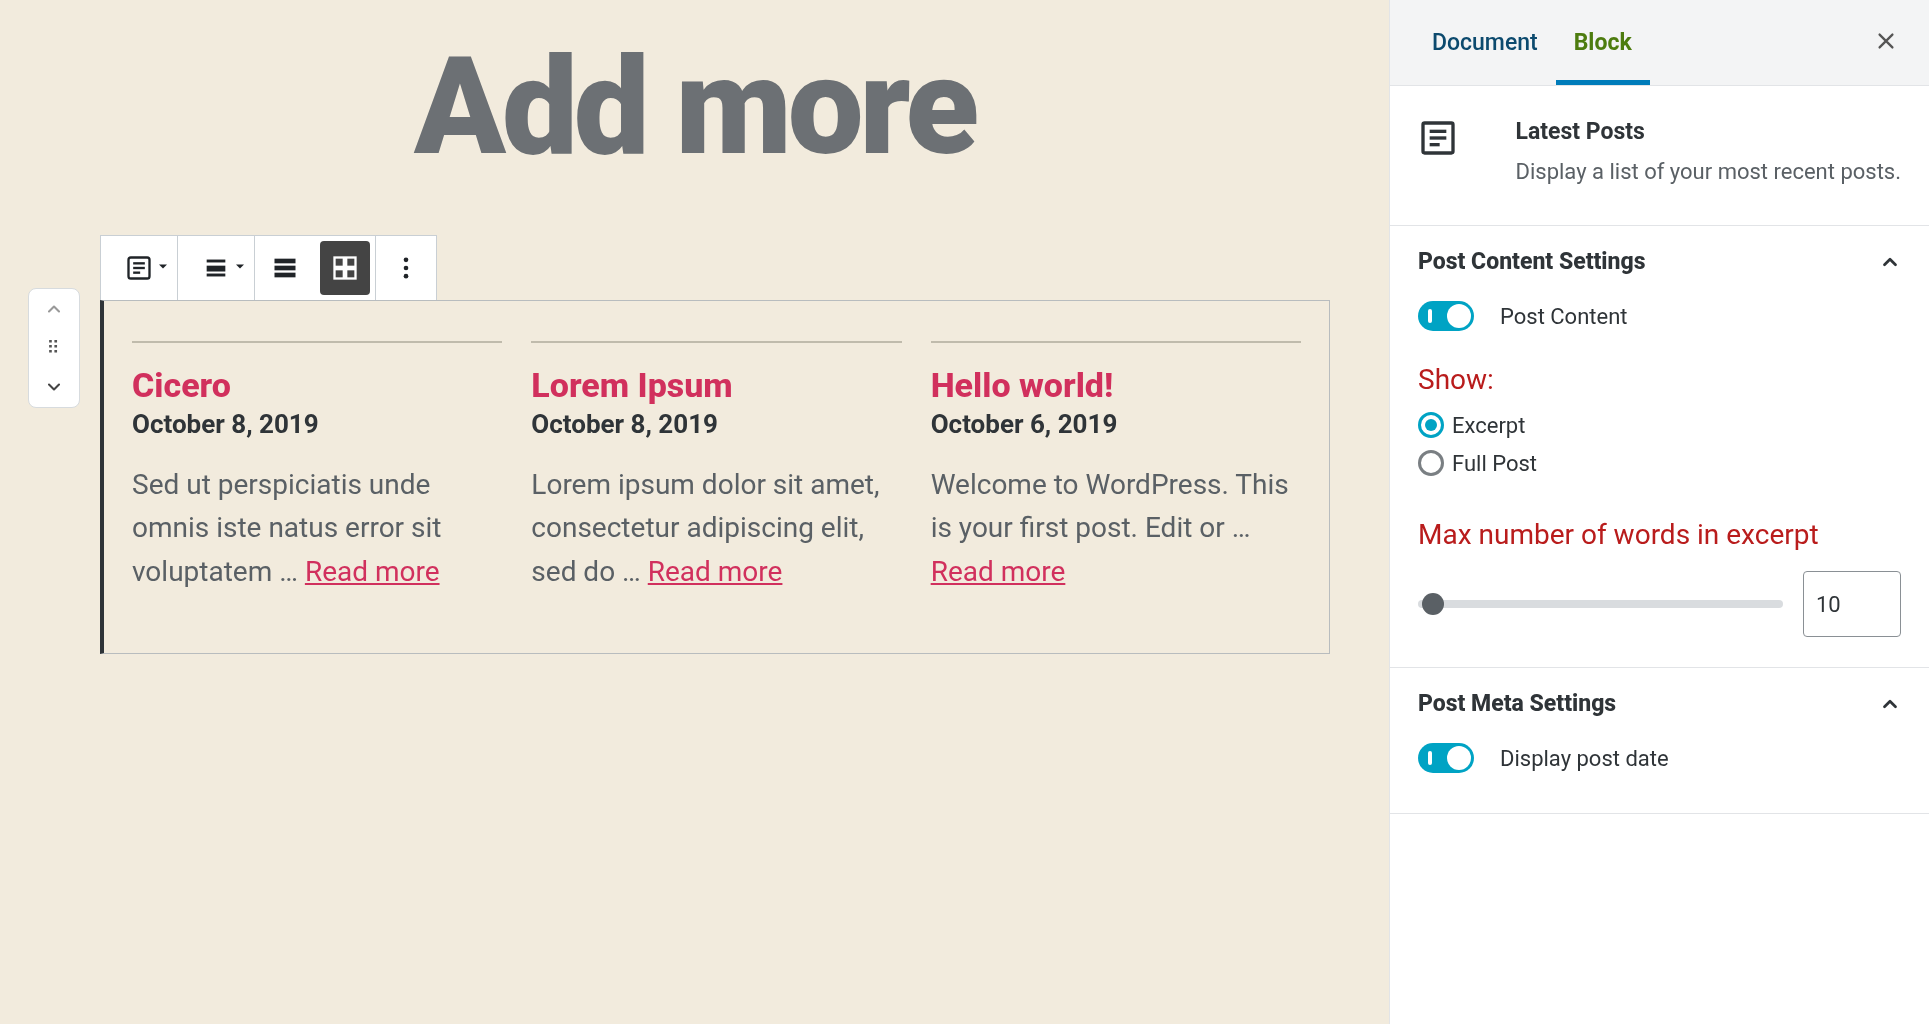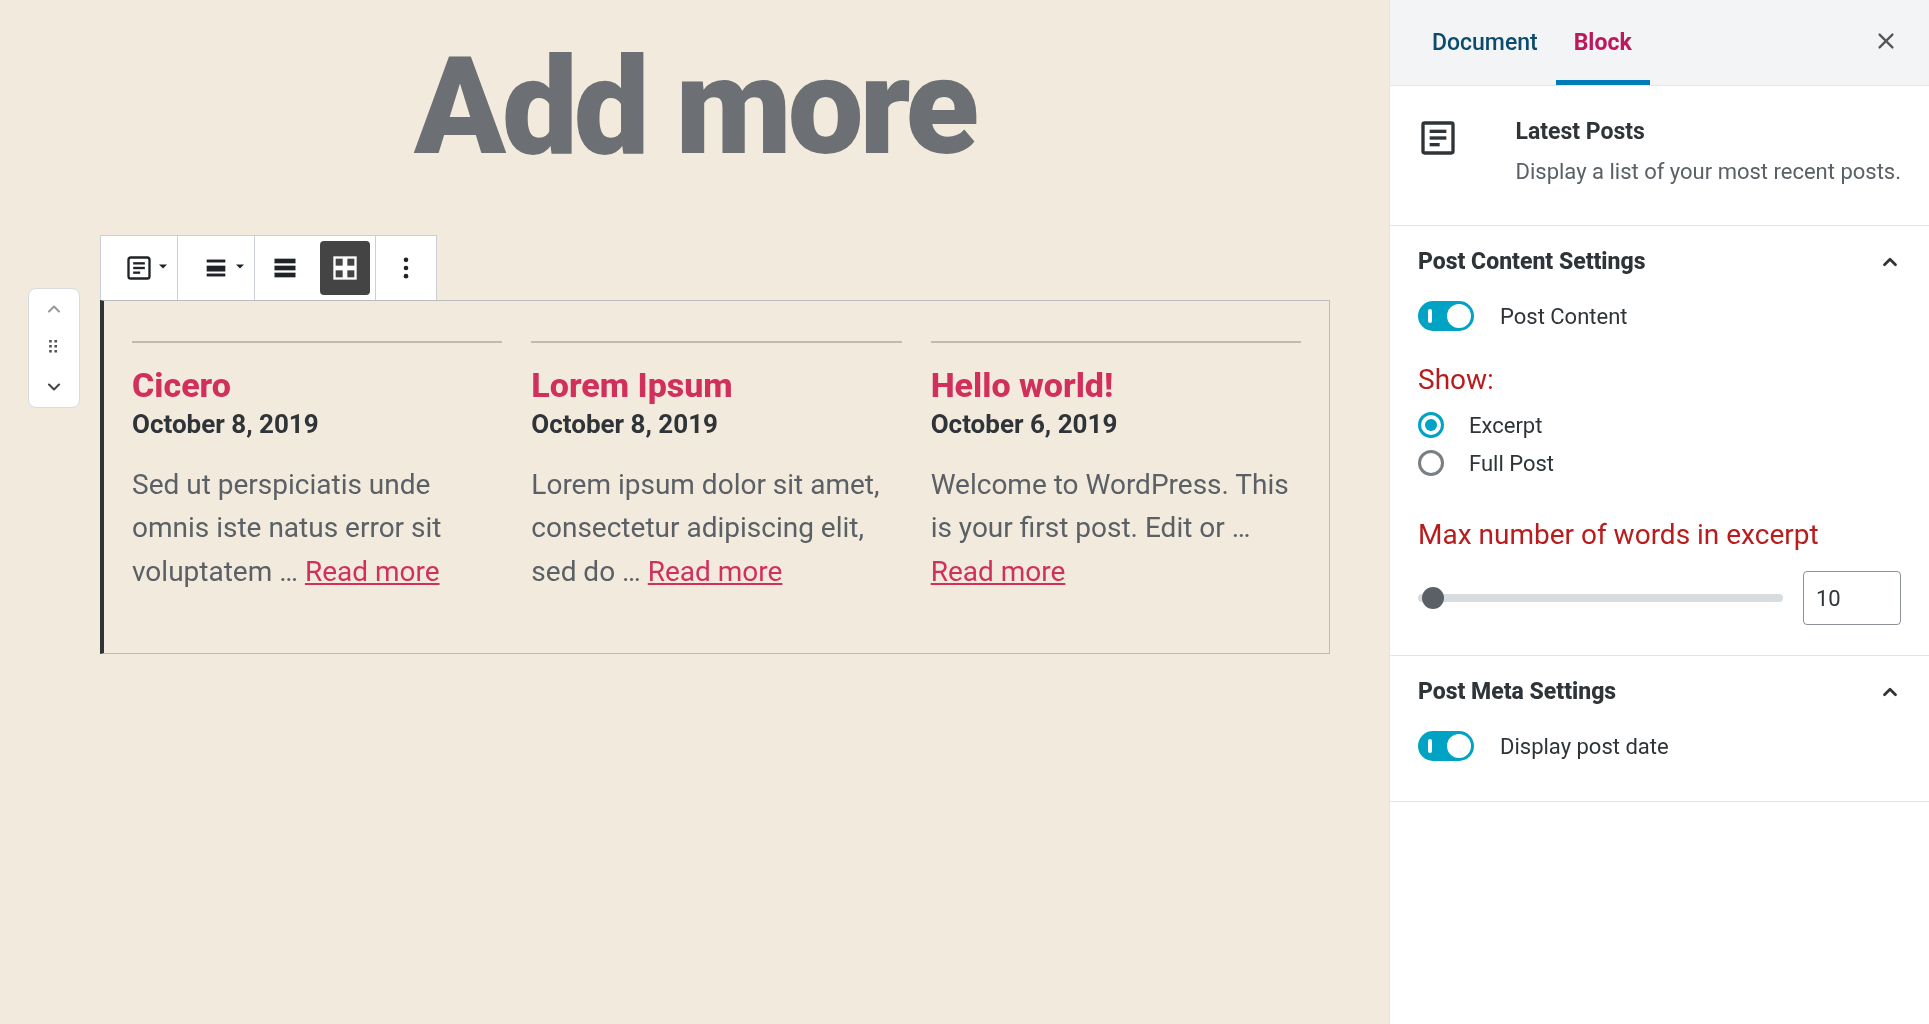--- a/index.html
+++ b/index.html
@@ -112,21 +112,21 @@
   .post{}
   .post hr{border:none;border-top:2px solid var(--thin-line);margin:0 0 22px;}
   .post h3{color:var(--pink);font-size:34px;font-weight:800;margin:0 0 4px;}
   .post .date{font-size:26px;font-weight:700;color:var(--text);margin-bottom:24px;}
   .post .excerpt{font-size:28px;line-height:1.55;color:#5a6065;}
   .post .readmore{color:var(--pink);text-decoration:underline;}
 
   
   .tabs{display:flex;align-items:center;background:var(--header-bg);border-bottom:1px solid var(--panel-border);height:86px;padding:0 24px;}
   .tab{padding:0 18px;height:100%;display:flex;align-items:center;color:#0c4a6e;font-size:23px;font-weight:500;cursor:pointer;}
-  .tab.active{color:#be185d;font-weight:700;border-bottom:5px solid var(--tab-active);padding-top:5px;}
+  .tab.active{color:#4d7c0f;font-weight:700;border-bottom:5px solid var(--tab-active);padding-top:5px;}
   .tabclose{margin-left:auto;cursor:pointer;color:#555;font-size:28px;line-height:1;padding:8px;}
 
   
   .panel{border-bottom:1px solid var(--panel-border);}
   .blockinfo{display:flex;gap:24px;padding:32px 28px 36px;justify-content:space-between;}
   .blockinfo .icon{width:40px;height:40px;flex-shrink:0;}
   .blockinfo h4{margin:0 0 10px;font-size:23px;font-weight:700;}
   .blockinfo p{margin:0;color:#5a6065;font-size:22px;line-height:1.55;}
 
   .section-header{display:flex;align-items:center;justify-content:space-between;padding:22px 28px;cursor:pointer;}
@@ -134,30 +134,30 @@
   .section-header svg{width:22px;height:22px;}
 
   .toggle-row{display:flex;align-items:center;gap:26px;padding:4px 28px 28px;}
   .toggle{width:56px;height:30px;border-radius:15px;background:var(--teal);position:relative;cursor:pointer;}
   .toggle .knob{position:absolute;top:3px;right:3px;width:24px;height:24px;border-radius:50%;background:#fff;}
   .toggle .bar{position:absolute;left:10px;top:8px;width:4px;height:14px;background:#fff;border-radius:2px;}
   .toggle-label{font-size:22px;color:#2f3438;}
 
   .field-label{font-size:28px;color:#b91c1c;padding:4px 28px 10px;}
   .radios{padding:0 28px 10px;}
-  .radio-row{display:flex;align-items:center;gap:25px;padding:6px 0;cursor:pointer;}
+  .radio-row{display:flex;align-items:center;gap:8px;padding:6px 0;cursor:pointer;}
   .radio{width:26px;height:26px;border-radius:50%;border:3px solid #7a7f83;display:inline-block;position:relative;}
   .radio.checked{border-color:var(--teal);}
   .radio.checked::after{content:"";position:absolute;inset:4px;border-radius:50%;background:var(--teal);}
   .radio-row span{font-size:22px;}
 
   .slider-row{display:flex;align-items:center;gap:20px;padding:10px 28px 30px;}
   .slider{flex:1;height:8px;background:#d9dcdf;border-radius:4px;position:relative;}
   .slider .thumb{position:absolute;left:0;top:50%;transform:translate(-50%,-50%);width:22px;height:22px;border-radius:50%;background:#5a6065;}
-  .numbox{width:98px;height:54px;border:1px solid #8a9095;border-radius:4px;display:flex;align-items:center;padding:0 12px;font-size:22px;}
+  .numbox{width:98px;height:66px;border:1px solid #8a9095;border-radius:4px;display:flex;align-items:center;padding:0 12px;font-size:22px;}
 </style>
 </head>
 <body>
 
 <div class="app">
 
   <div class="editor">
 
     <div class="post-title">Add more</div>
 

